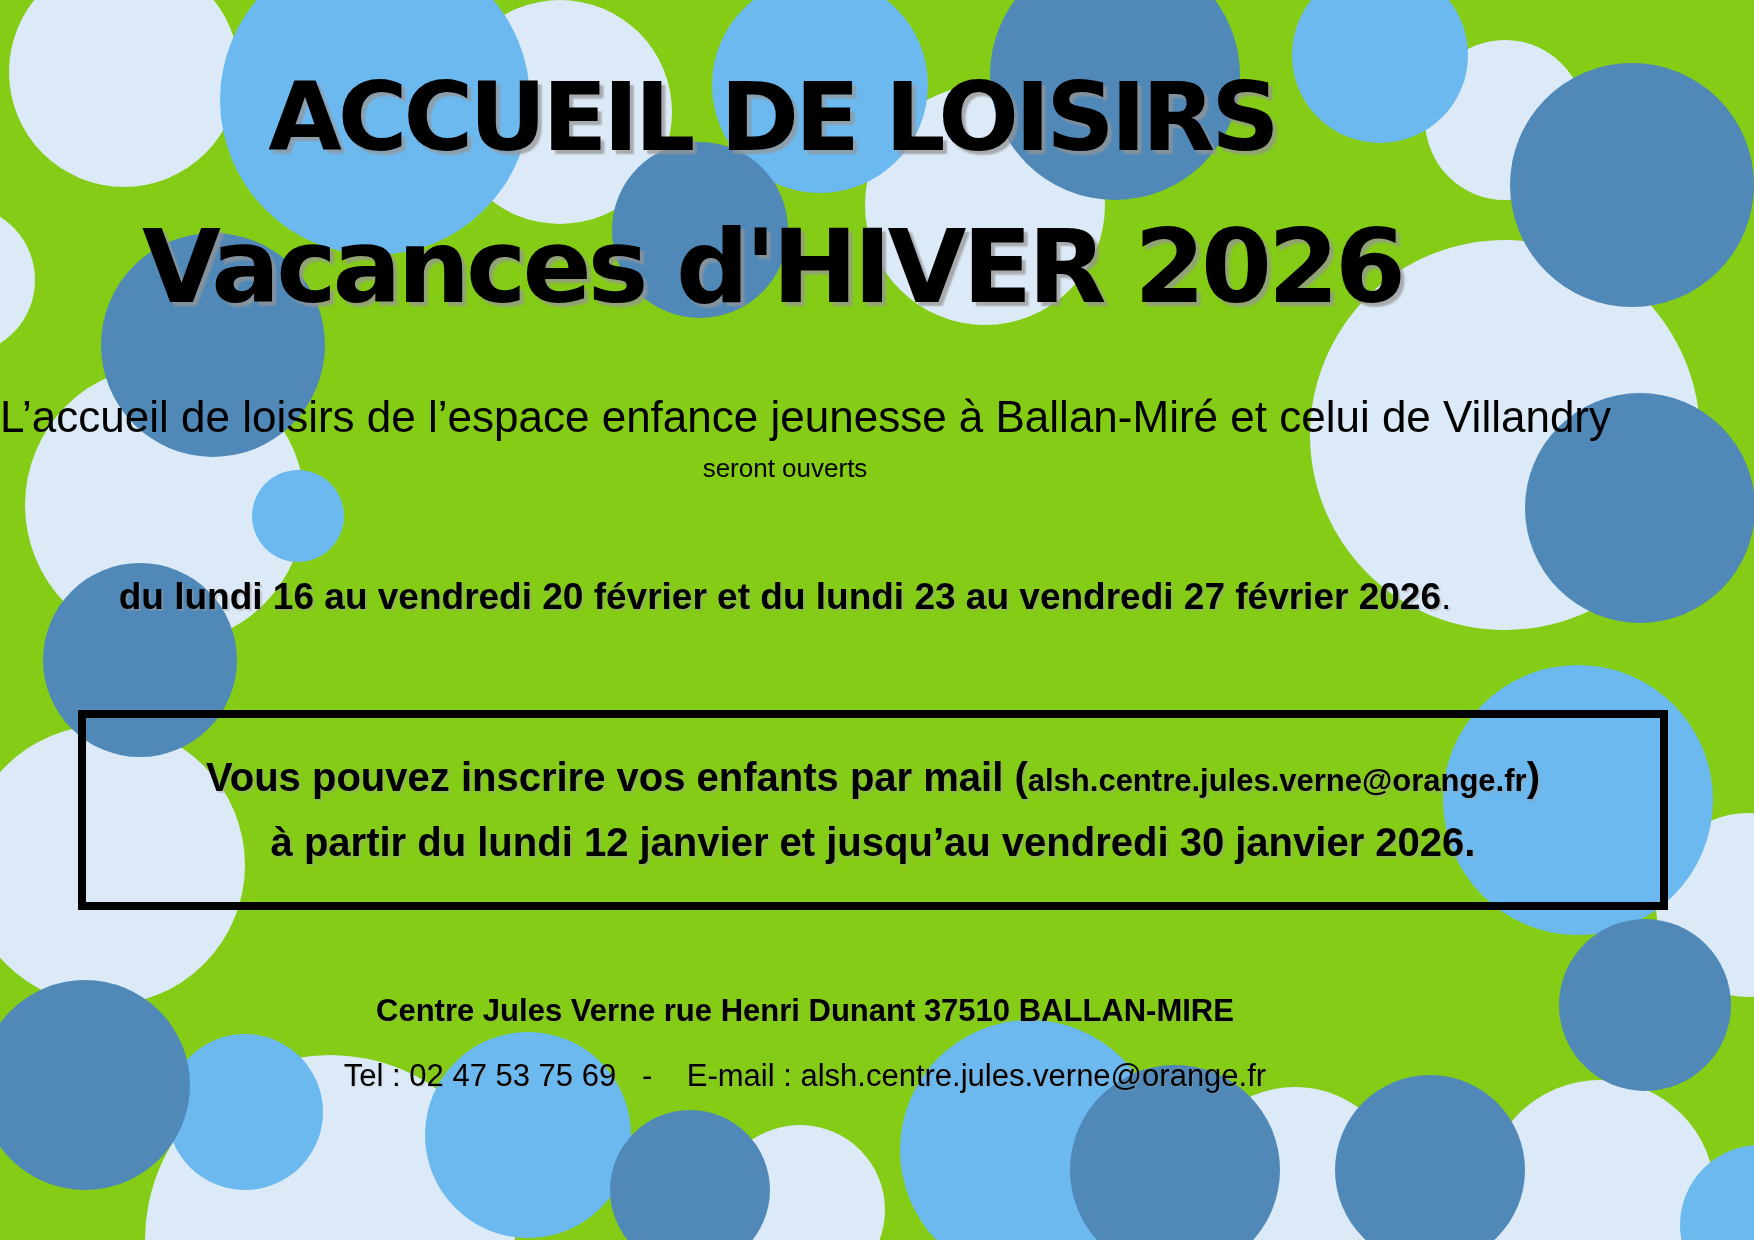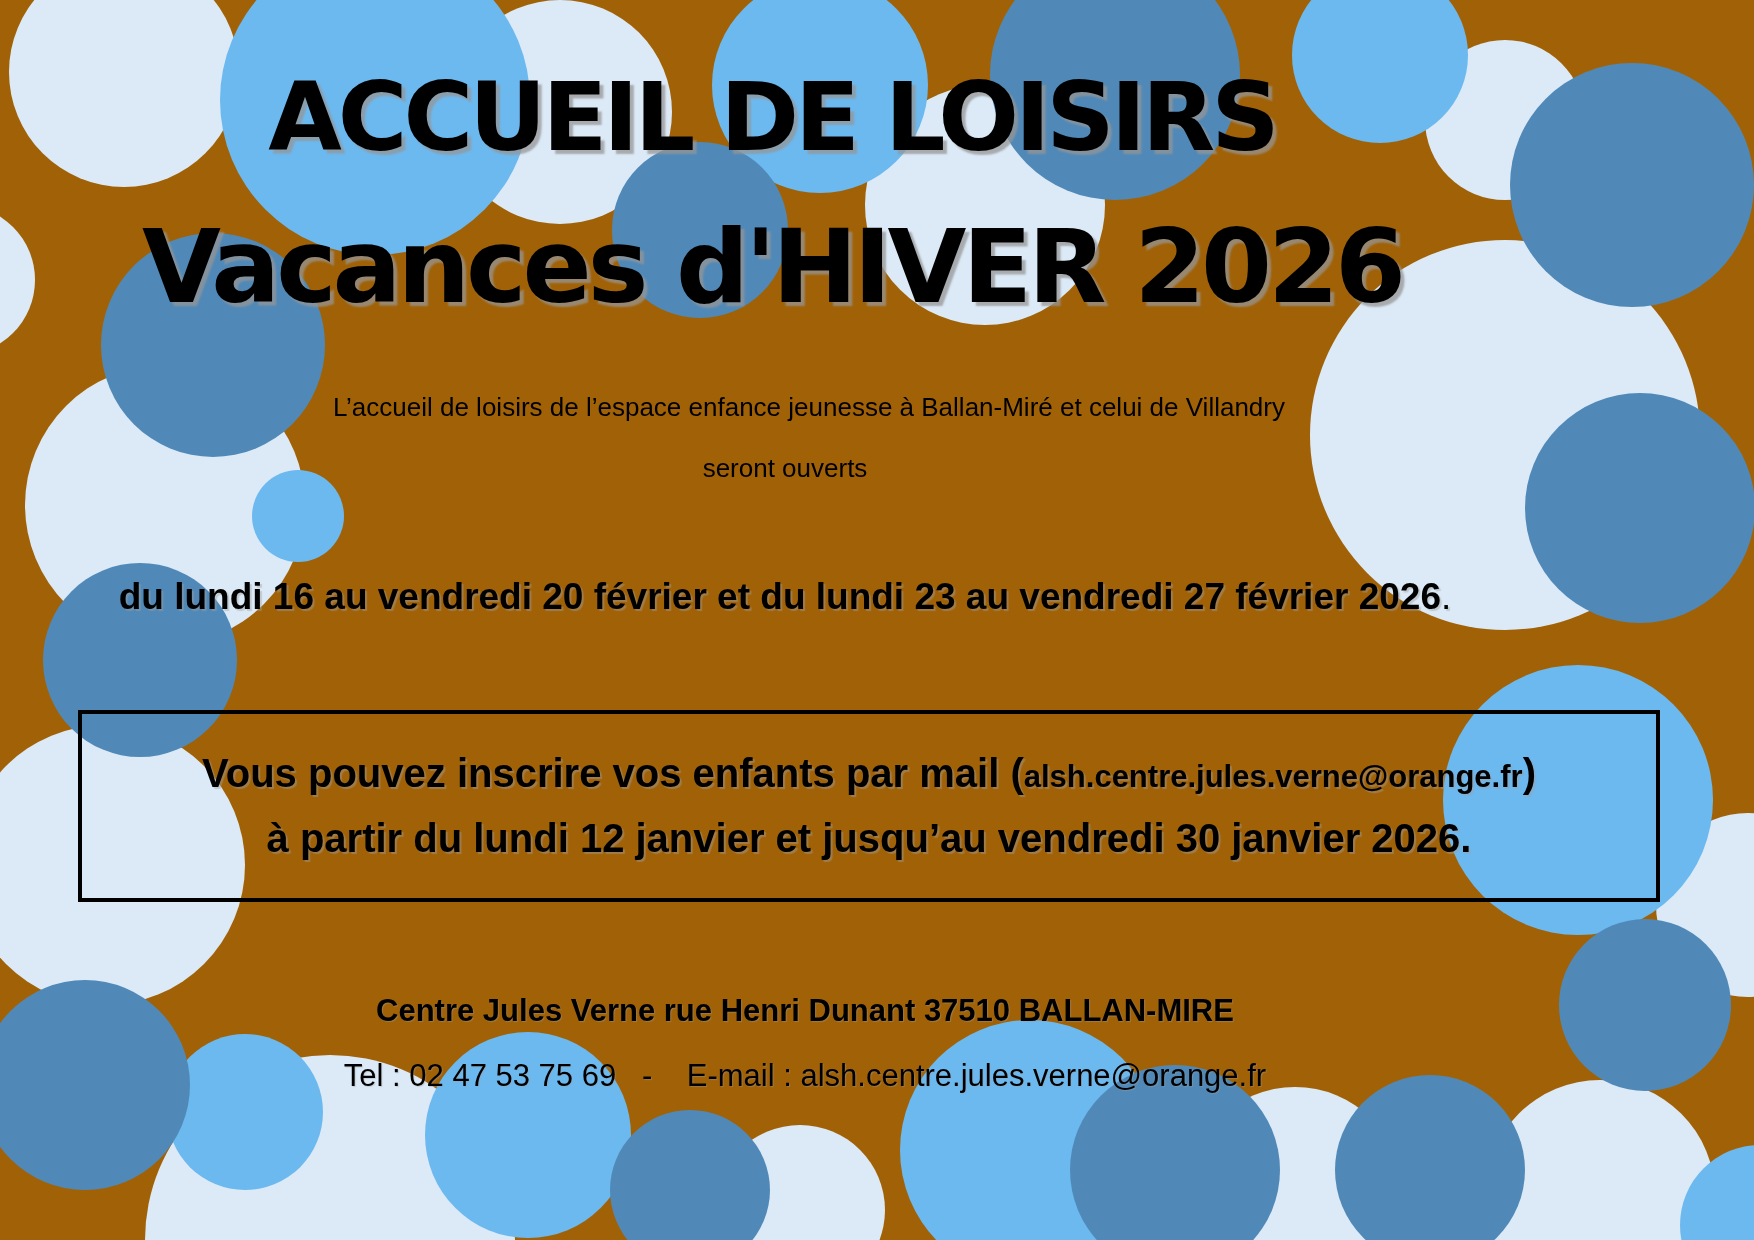--- a/index.html
+++ b/index.html
@@ -4,46 +4,46 @@
 <style>
   html,body{margin:0;padding:0;}
   body{
     width:1754px;height:1240px;
     background:#ffffff;
     font-family:"Liberation Sans", sans-serif;
     color:#000;
     position:relative;
     overflow:hidden;
   }
-  #poster{position:absolute;inset:0;overflow:hidden;background:#a16207;padding-left:9px;}
+  #poster{position:absolute;inset:0;overflow:hidden;background:#84cc16;padding-left:9px;}
   .circle{position:absolute;border-radius:50%;}
   .layer-text{position:absolute;inset:0;z-index:5;}
   .centered{position:absolute;left:0;text-align:center;white-space:nowrap;}
 
   .title-line{
     font-family:"DejaVu Sans","Liberation Sans",sans-serif;
     font-weight:bold;
     letter-spacing:-4px;
     text-shadow:4px 4px 2px rgba(150,150,150,0.75);
     line-height:1;
   }
   .title-1{top:70px;right:210px;font-size:95px;}
   .title-2{top:216px;right:210px;font-size:102px;text-align:center;}
 
-  .intro-1{top:392px;right:184px;font-size:26px;margin-left:48px;}
+  .intro-1{top:392px;right:184px;font-size:44px;}
   .intro-2{top:453px;right:184px;font-size:26px;}
   .dates{top:576px;right:184px;font-size:37px;font-weight:bold;
          text-shadow:2px 2px 1px rgba(160,160,160,0.45);}
   .dates .period{font-weight:normal;}
 
   .info-box{
     position:absolute;
     left:78px;top:710px;
     width:1574px;height:184px;
-    border:4px solid #000000;
+    border:8px solid #000000;
     background:transparent;
     display:flex;flex-direction:column;
     justify-content:center;align-items:center;
     gap:20px;
     z-index:5;
   }
   .box-line{font-weight:bold;font-size:40px;white-space:nowrap;
             text-shadow:2px 2px 1px rgba(160,160,160,0.45);}
   .box-line .email-small{font-size:31px;}
 

